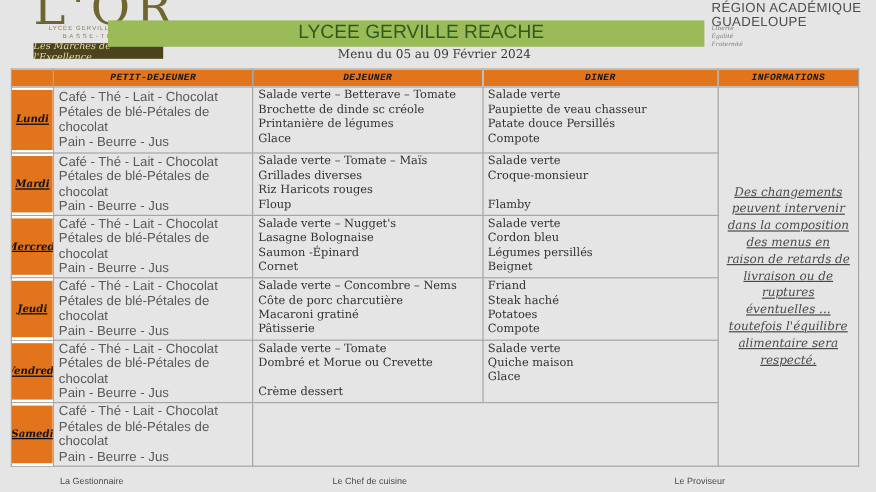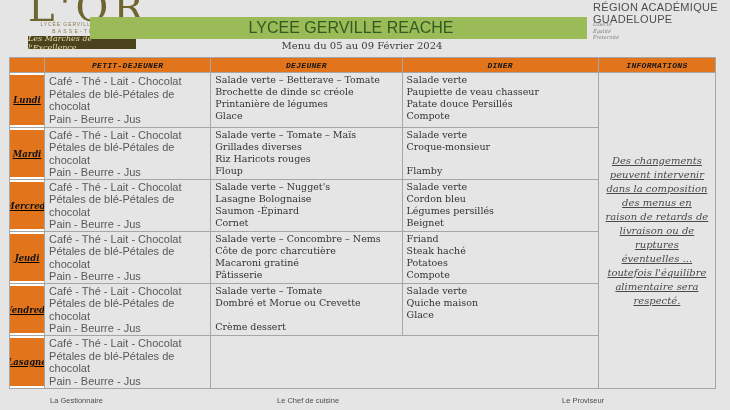--- a/index.html
+++ b/index.html
@@ -251,21 +251,21 @@
           <div class="mline">Quiche maison</div>
           <div class="mline">Glace</div>
           <div class="mline"></div>
         </div>
       </td>
     </tr>
 
     <tr style="height:53px">
       <td class="c-day">
         <div class="day-fill">
-              <span>Lasagne</span>
+              <span>Samedi</span>
             </div>
       </td>
       <td class="c-pd">
         <div class="pd-inner">
           <div>Café - Thé - Lait - Chocolat</div>
           <div>Pétales de blé-Pétales de chocolat</div>
           <div>Pain - Beurre - Jus</div>
         </div>
       </td>
       <td class="c-menu" colspan="2">

